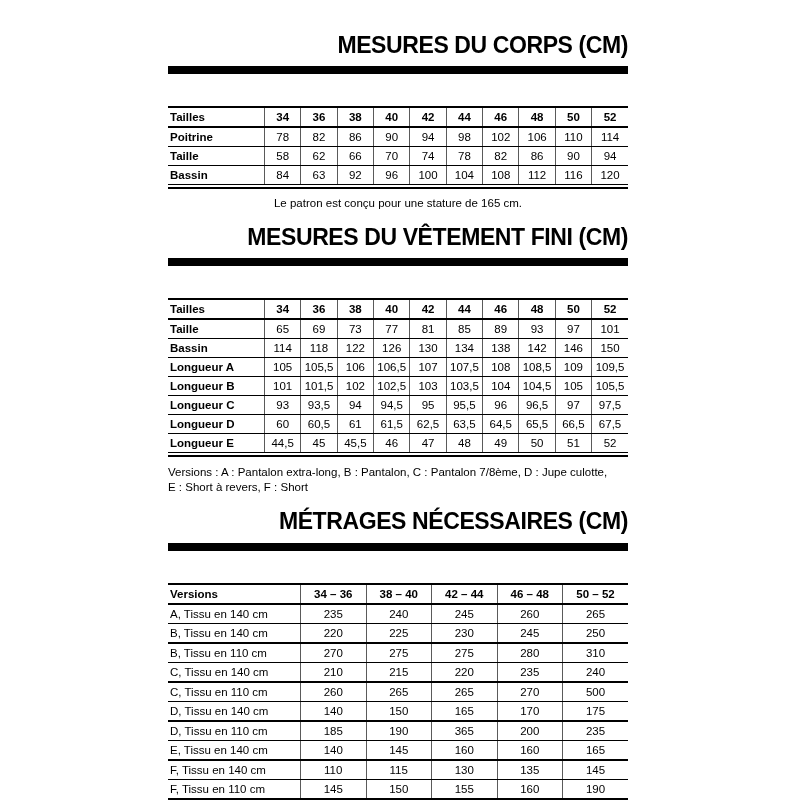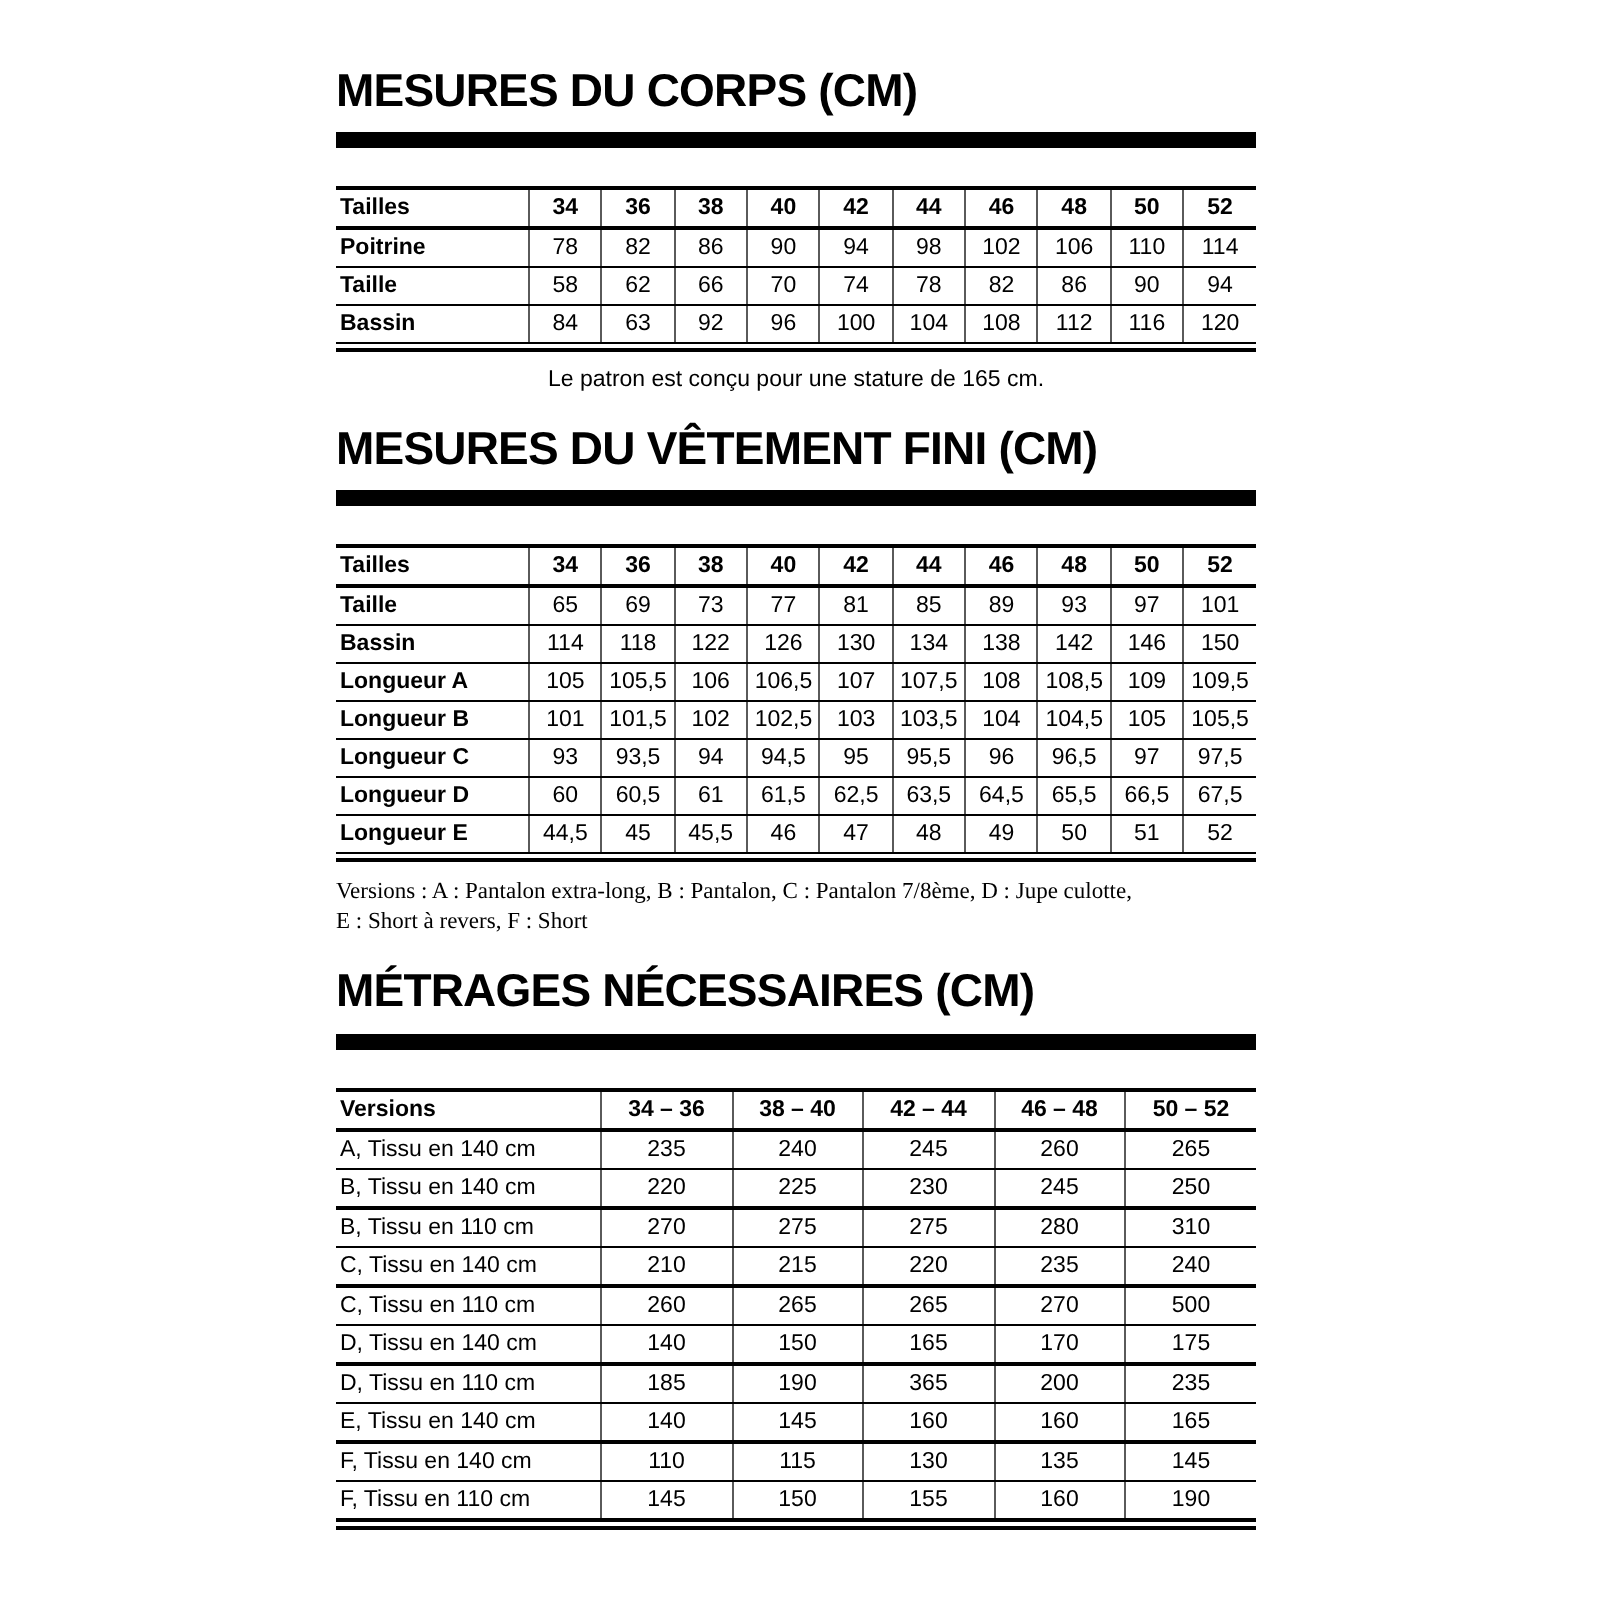--- a/index.html
+++ b/index.html
@@ -21,29 +21,30 @@
   section { margin: 0; }
   section + section { margin-top: 14px; }
 
   h1.title {
     margin: 0;
     font-size: 23px;
     line-height: 1.1;
     font-weight: bold;
     letter-spacing: -0.4px;
     white-space: nowrap;
+    text-align: right;
   }
   .rule {
     height: 8px;
     background: #000;
     margin-top: 8px;
   }
 
   .tablewrap {
-    margin-top: 19px;
+    margin-top: 32px;
     border-bottom: 2.5px solid #000;
     padding-bottom: 2px;
   }
   table {
     width: 100%;
     border-collapse: collapse;
     table-layout: fixed;
     border-top: 2px solid #000;
     font-size: 11.5px;
   }
@@ -77,21 +78,20 @@
   .note {
     margin: 7px 0 0 0;
     font-size: 11.5px;
     line-height: 1.25;
     text-align: center;
   }
   .versions-note {
     margin: 8px 0 0 0;
     font-size: 11.5px;
     line-height: 1.32;
-    font-family: Liberation Serif, serif;
   }
 </style>
 </head>
 <body>
 
 <div class="page">
 
   <section class="s1">
     <h1 class="title">MESURES DU CORPS (CM)</h1>
     <div class="rule"></div>

